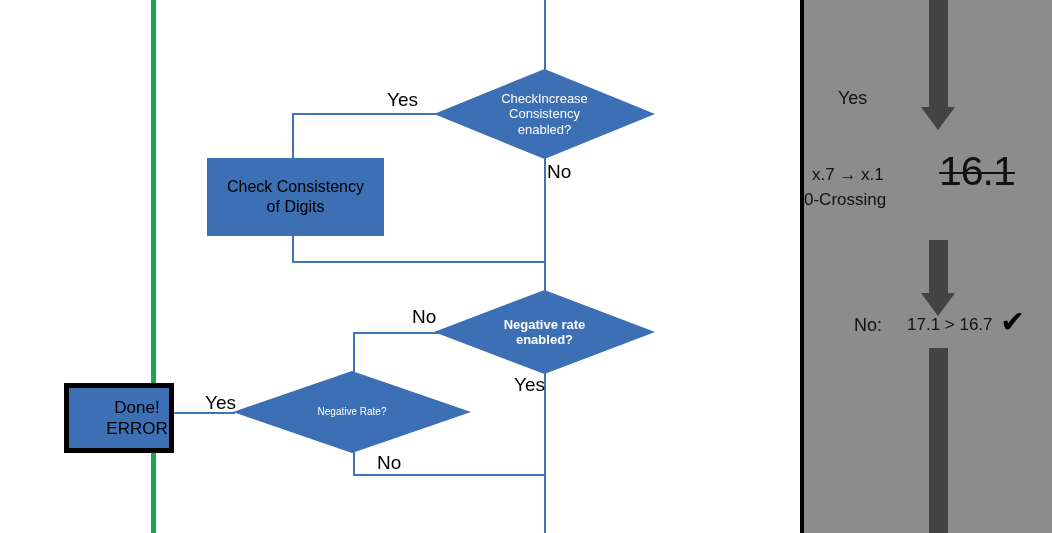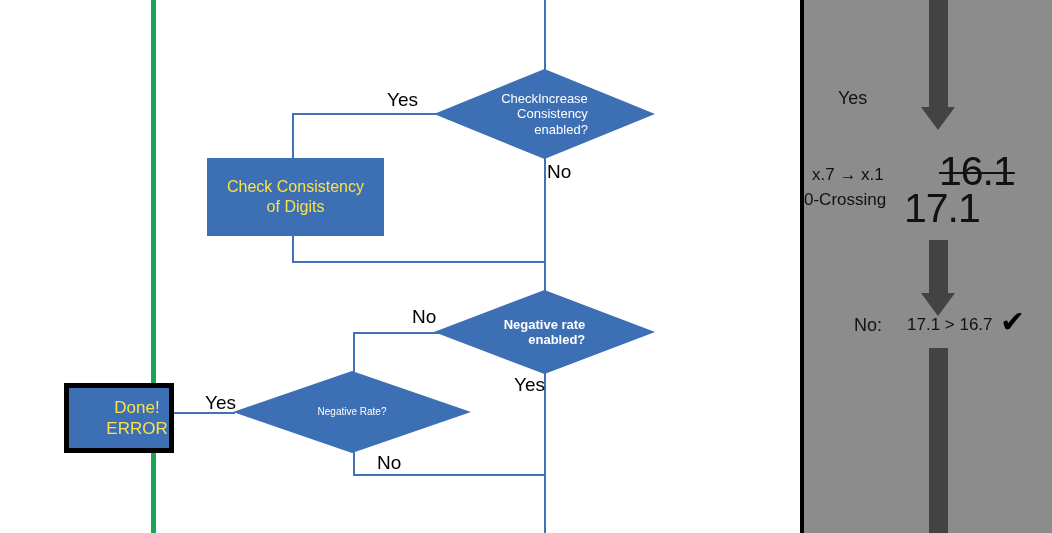--- a/index.html
+++ b/index.html
@@ -15,30 +15,30 @@
 
   
   .conn{background:#3F73B8;}
   .conn-v{width:2px;}
   .conn-h{height:2px;}
 
   
   .diamond{
     background:#3C6FB4;
     display:flex;align-items:center;justify-content:center;
-    text-align:right;color:#ffffff;
+    text-align:center;color:#ffffff;
     clip-path:polygon(50% 0%,100% 50%,50% 100%,0% 50%);
   }
   .diamond .dtext{line-height:1.18;padding:0 6px;}
 
   
   .procbox{
     background:#3C6FB4;
     display:flex;align-items:center;justify-content:center;
-    text-align:center;color:#fde047;line-height:1.25;
+    text-align:center;color:#000000;line-height:1.25;
   }
   .procbox.framed{border:5px solid #000000;box-sizing:border-box;padding-left:36px;}
 
   
   .edge-label{color:#000000;white-space:nowrap;font-size:19px;}
 
   
   .gray-panel{
     left:800px;top:0;width:252px;height:533px;
     background:#8C8C8C;border-left:4px solid #000000;box-sizing:border-box;
@@ -126,21 +126,20 @@
 
     <div class="abs arrow-shaft" style="left:125px;top:0;width:19px;height:108px;"></div>
     <div class="abs arrow-head" style="left:117px;top:107px;"></div>
 
     <div class="abs panel-text" style="left:34px;top:88px;font-size:18px;">Yes</div>
 
     <div class="abs panel-text" style="left:8px;top:165px;font-size:17px;">x.7 → x.1</div>
     <div class="abs panel-text" style="left:0px;top:190px;font-size:17px;">0-Crossing</div>
 
     <div class="abs big-num struck" style="left:100px;top:152px;">16.1</div>
-    <div class="abs big-num" style="left:100px;top:189px;">17.1</div>
 
     <div class="abs arrow-shaft" style="left:125px;top:240px;width:19px;height:54px;"></div>
     <div class="abs arrow-head" style="left:117px;top:293px;"></div>
 
     <div class="abs panel-text" style="left:50px;top:315px;font-size:18px;">No:</div>
     <div class="abs panel-text" style="left:103px;top:315px;font-size:17px;">17.1 &gt; 16.7</div>
     <div class="abs checkmark" style="left:196px;top:307px;">✔</div>
 
     <div class="abs arrow-shaft" style="left:125px;top:348px;width:19px;height:185px;"></div>
   </div>

